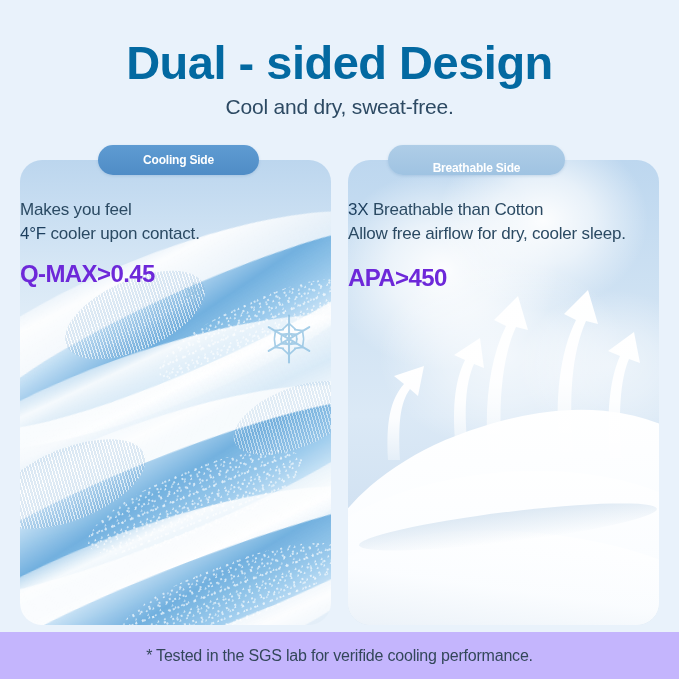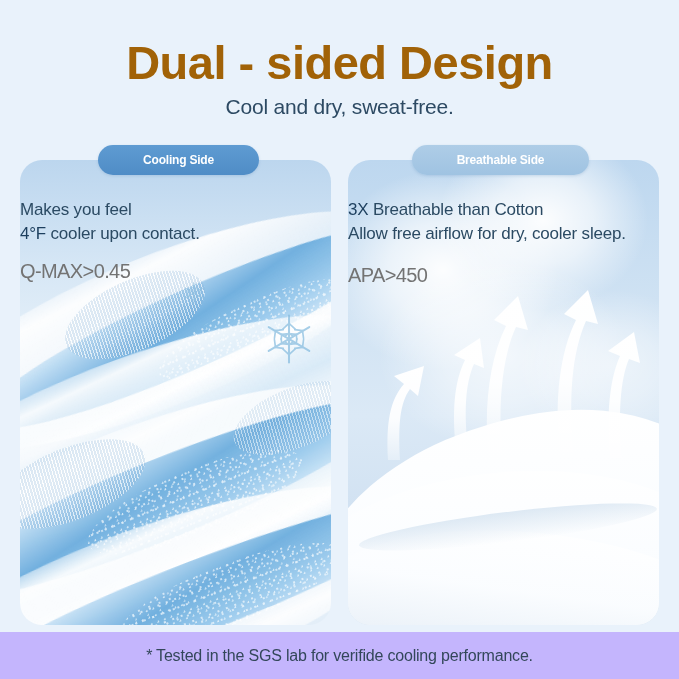--- a/index.html
+++ b/index.html
@@ -19,21 +19,21 @@
 
   
   #header { position:absolute; top:0; left:0; width:679px; height:132px; }
 
   #title {
     position:absolute; top:38px; left:0; width:679px;
     text-align:center;
     font-size:47px;
     font-weight:bold;
     letter-spacing:-0.5px;
-    color:#a16207;
+    color:#0369a1;
     line-height:1.05;
   }
 
   #subtitle {
     position:absolute; top:95px; left:0; width:679px;
     text-align:center;
     font-size:21px;
     color:#2d4a63;
     letter-spacing:-0.2px;
   }
@@ -133,43 +133,44 @@
     color:#ffffff;
     letter-spacing:-0.2px;
     z-index:6;
     box-shadow:0 1px 3px rgba(70,120,170,0.20);
   }
   #badge-cooling {
     left:98px; width:161px;
     background:linear-gradient(180deg,#5e9bd2 0%,#4f8cc6 100%);
   }
   #badge-breathable {
-    left:412px; width:177px;
+    left:388px; width:177px;
     background:linear-gradient(180deg,#aecde7 0%,#9fc3e2 100%);
+    align-items:flex-end;
   }
 
   
   .panel-text {
     position:absolute;
     width:311px;
     z-index:5;
     text-align:left;
     color:#2b4a63;
   }
   #text-cooling    { left:20px;  top:198px; }
   #text-breathable { left:348px; top:198px; }
 
   .line { font-size:17px; line-height:1.42; letter-spacing:-0.2px; }
   .line b { font-weight:normal; color:#1d3f5e; }
 
   .metric {
     margin-top:14px;
-    font-size:20px;
-    font-weight:normal;
-    color:#737373;
+    font-size:24px;
+    font-weight:bold;
+    color:#6d28d9;
     letter-spacing:-0.6px;
   }
   #metric-breathable { margin-top:18px; }
 
   
   .snowflake { position:absolute; z-index:4; }
   #snowflake-small { left:182px; top:281px; width:24px; height:24px; opacity:0.65; }
   #snowflake-large { left:263px; top:313px; width:52px; height:52px; opacity:0.72; }
 
   

